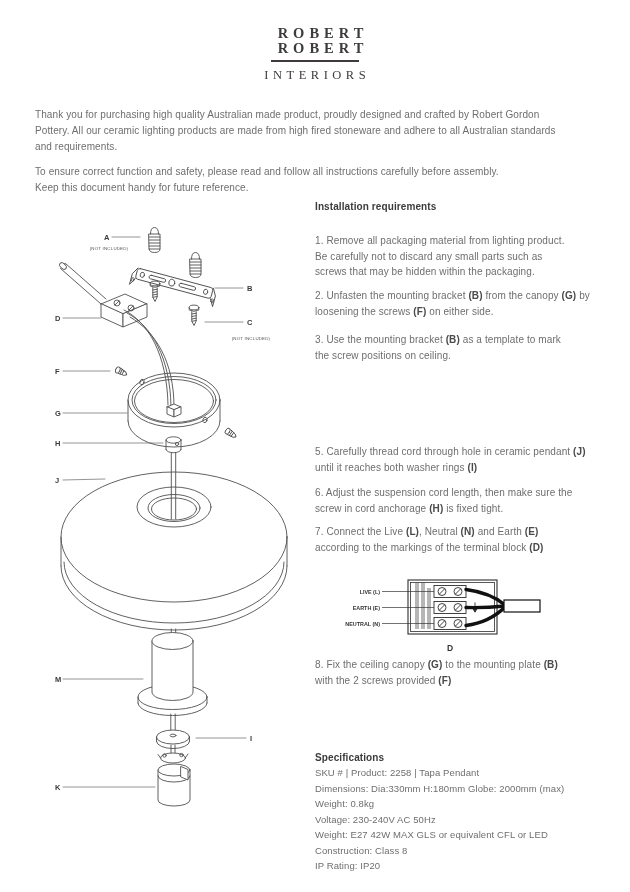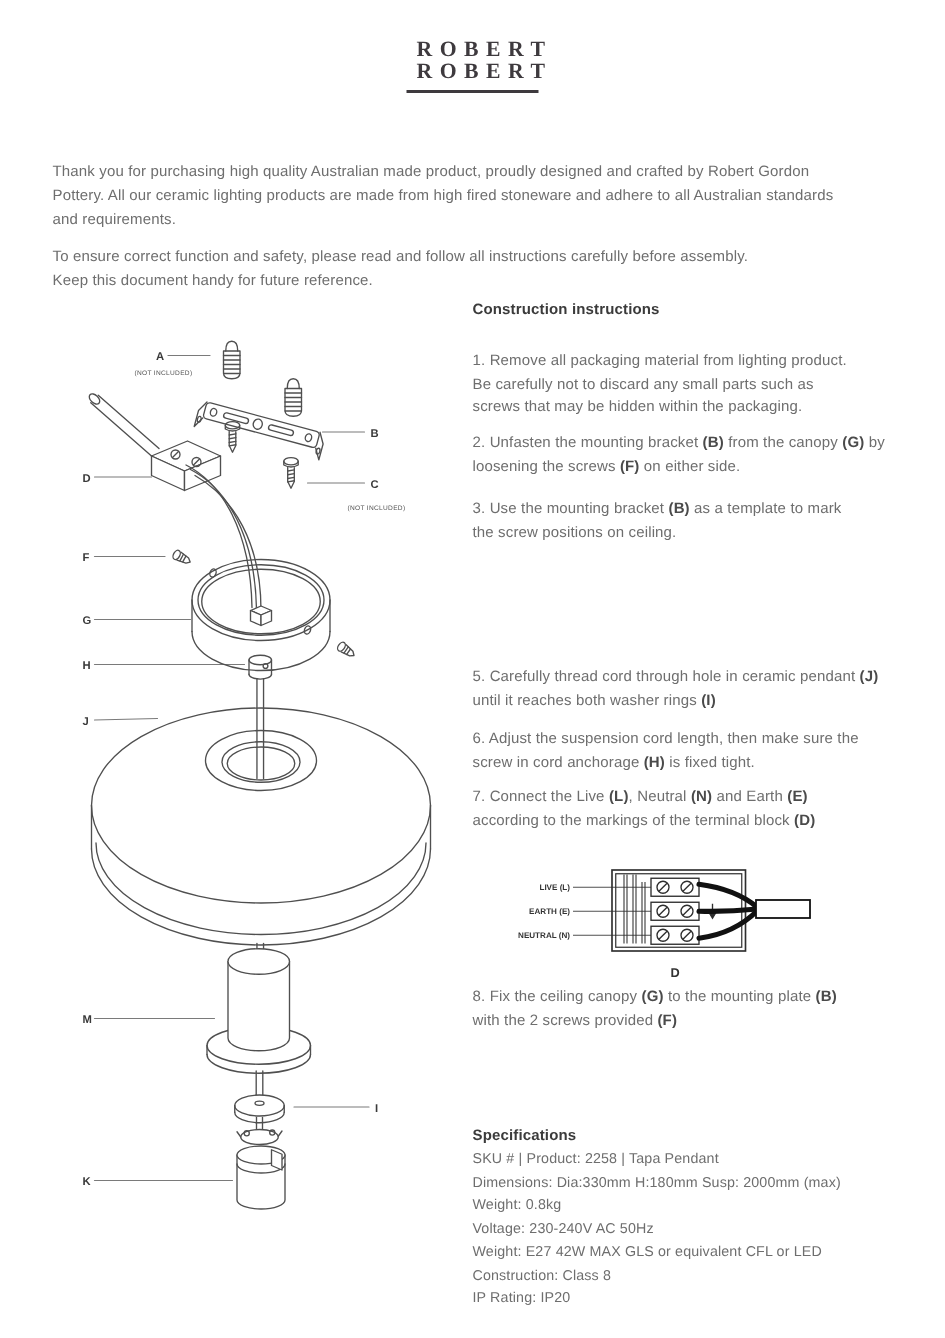--- a/index.html
+++ b/index.html
@@ -35,20 +35,21 @@
 </style>
 </head>
 <body>
 
 <div class="page">
 
   <header class="logo">
     <div class="logo-name">ROBERT</div>
     <div class="logo-name">ROBERT</div>
     <div class="logo-rule"></div>
+    <div class="logo-sub">INTERIORS</div>
   </header>
 
   <div class="intro" style="top:107px">Thank you for purchasing high quality Australian made product, proudly designed and crafted by Robert Gordon<br>Pottery. All our ceramic lighting products are made from high fired stoneware and adhere to all Australian standards<br>and requirements.</div>
   <div class="intro" style="top:164px">To ensure correct function and safety, please read and follow all instructions carefully before assembly.<br>Keep this document handy for future reference.</div>
 
   <svg class="diagram" width="280" height="620" viewBox="30 222 280 620">
     <defs>
       <g id="anchor">
         <path d="M2.5,7 Q2.5,0.5 6.5,0.5 Q10.5,0.5 10.5,7"></path>
         <path d="M1,7 H12 V21.5 Q12,25.5 6.5,25.5 Q1,25.5 1,21.5 Z"></path>
@@ -223,21 +224,21 @@
     <text class="part-label" x="55" y="321">D</text>
     <text class="part-label" x="55" y="374">F</text>
     <text class="part-label" x="55" y="416">G</text>
     <text class="part-label" x="55" y="446">H</text>
     <text class="part-label" x="55" y="483">J</text>
     <text class="part-label" x="55" y="682">M</text>
     <text class="part-label" x="250" y="741">I</text>
     <text class="part-label" x="55" y="790">K</text>
   </svg>
 
-  <h2 class="col-heading" style="top:201px">Construction instructions</h2>
+  <h2 class="col-heading" style="top:201px">Installation requirements</h2>
 
   <div class="step" style="top:233px">1. Remove all packaging material from lighting product.<br>Be carefully not to discard any small parts such as<br>screws that may be hidden within the packaging.</div>
   <div class="step" style="top:288px">2. Unfasten the mounting bracket <b>(B)</b> from the canopy <b>(G)</b> by<br>loosening the screws <b>(F)</b> on either side.</div>
   <div class="step" style="top:332px">3. Use the mounting bracket <b>(B)</b> as a template to mark<br>the screw positions on ceiling.</div>
   <div class="step" style="top:444px">5. Carefully thread cord through hole in ceramic pendant <b>(J)</b><br>until it reaches both washer rings <b>(I)</b></div>
   <div class="step" style="top:485px">6. Adjust the suspension cord length, then make sure the<br>screw in cord anchorage <b>(H)</b> is fixed tight.</div>
   <div class="step" style="top:524px">7. Connect the Live <b>(L)</b>, Neutral <b>(N)</b> and Earth <b>(E)</b><br>according to the markings of the terminal block <b>(D)</b></div>
 
   <svg class="wiring" width="230" height="80" viewBox="0 0 230 80">
     <g stroke="#4f4f4f" stroke-width="0.8" fill="none">
@@ -289,21 +290,21 @@
     <text class="wire-label" x="47" y="33.5" text-anchor="end">EARTH (E)</text>
     <text class="wire-label" x="47" y="49.5" text-anchor="end">NEUTRAL (N)</text>
     <text class="wire-caption" x="117" y="75" text-anchor="middle">D</text>
   </svg>
 
   <div class="step" style="top:657px">8. Fix the ceiling canopy <b>(G)</b> to the mounting plate <b>(B)</b><br>with the 2 screws provided <b>(F)</b></div>
 
   <h2 class="col-heading" style="top:752px">Specifications</h2>
   <div class="specs" style="top:765px">
     <div>SKU # | Product: 2258 | Tapa Pendant</div>
-    <div>Dimensions: Dia:330mm H:180mm Susp: 2000mm (max)</div>
+    <div>Dimensions: Dia:330mm H:180mm Globe: 2000mm (max)</div>
     <div>Weight: 0.8kg</div>
     <div>Voltage: 230-240V AC 50Hz</div>
     <div>Weight: E27 42W MAX GLS or equivalent CFL or LED</div>
     <div>Construction: Class 8</div>
     <div>IP Rating: IP20</div>
   </div>
 
 </div>
 
 </body></html>

